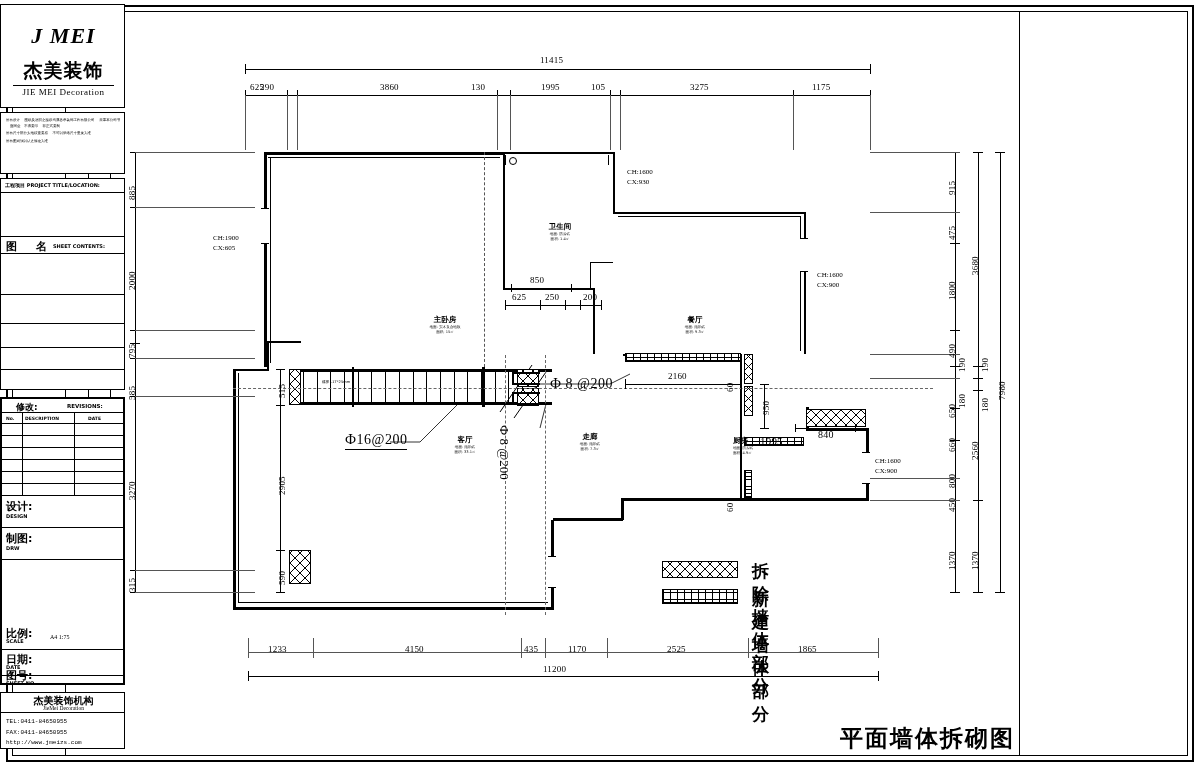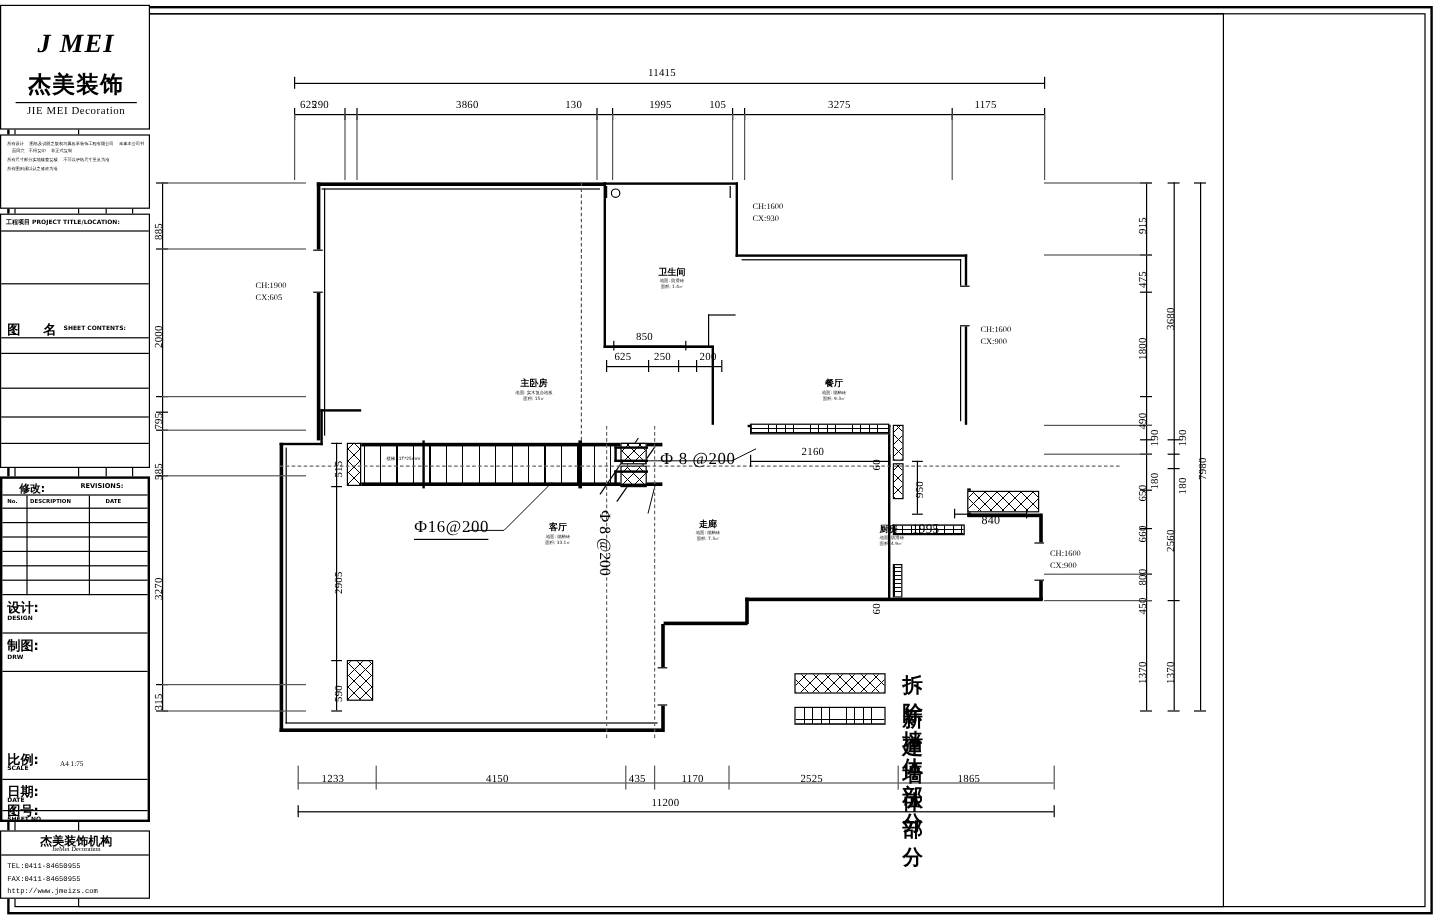--- a/index.html
+++ b/index.html
@@ -440,20 +440,21 @@
 
     <div class="abs">
       <div class="legendSw hatchX" style="left:662px;top:561px;width:76px;height:17px;"></div>
       <div class="legendTx" style="left:752px;top:560px;">拆除墙体部分</div>
       <div class="legendSw hatchBrick" style="left:662px;top:589px;width:76px;height:15px;"></div>
       <div class="legendTx" style="left:752px;top:588px;">新建墙体部分</div>
     </div>
 
   </div>
 
+  <div id="planTitle">平面墙体拆砌图</div>
 
   <div id="tbCol">
 
     <div class="tb" style="top:4px;width:125px;height:104px;">
       <div class="abs" style="left:0;top:18px;width:125px;text-align:center;font-size:22px;font-style:italic;font-weight:bold;font-family:'Liberation Serif',serif;letter-spacing:1px;">J MEI</div>
       <div class="abs" style="left:0;top:53px;width:125px;text-align:center;font-size:19px;font-weight:bold;font-family:'DejaVu Sans',sans-serif;letter-spacing:1px;">杰美装饰</div>
       <div class="abs" style="left:12px;top:80px;width:101px;border-top:1px solid #000;"></div>
       <div class="abs" style="left:0;top:82px;width:125px;text-align:center;font-size:9px;font-family:'Liberation Serif',serif;letter-spacing:.5px;">JIE MEI Decoration</div>
     </div>
 
@@ -465,21 +466,21 @@
       </div>
     </div>
 
     <div class="tb" style="top:178px;width:125px;height:212px;">
       <div class="tbrow" style="top:0;height:14px;">
         <div class="abs" style="left:4px;top:3px;font-size:5px;font-weight:bold;font-family:'DejaVu Sans',sans-serif;">工程项目  PROJECT TITLE/LOCATION:</div>
       </div>
       <div class="tbrow" style="top:14px;height:44px;">
         <div class="abs" style="left:4px;top:4px;font-size:7px;"></div>
       </div>
-      <div class="tbrow" style="top:58px;height:17px;margin-top:28px;">
+      <div class="tbrow" style="top:58px;height:17px;">
         <div class="abs" style="left:5px;top:2px;font-size:11px;font-weight:bold;font-family:'DejaVu Sans',sans-serif;letter-spacing:4px;">图　名</div>
         <div class="abs" style="left:52px;top:6px;font-size:5px;font-weight:bold;font-family:'DejaVu Sans',sans-serif;">SHEET CONTENTS:</div>
       </div>
       <div class="tbrow" style="top:75px;height:41px;">
         <div class="abs" style="left:4px;top:4px;font-size:7px;"></div>
       </div>
       <div class="tbrow" style="top:116px;height:29px;"></div>
       <div class="tbrow" style="top:145px;height:24px;"></div>
       <div class="tbrow" style="top:169px;height:22px;"></div>
       <div class="abs" style="top:191px;left:0;right:0;height:21px;"></div>

